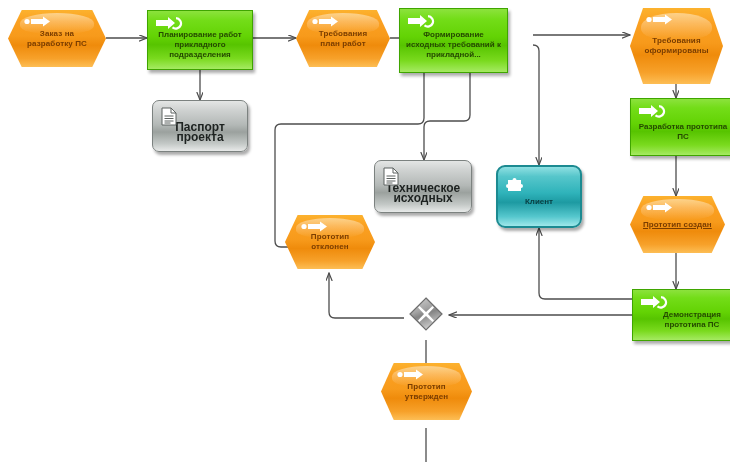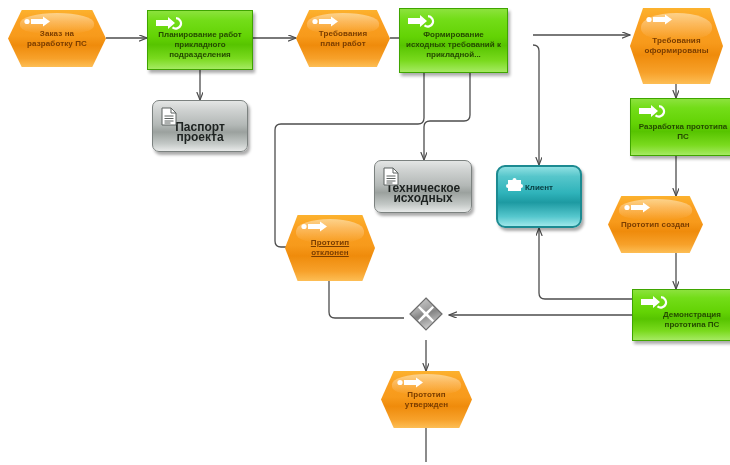--- a/index.html
+++ b/index.html
@@ -92,21 +92,21 @@
     box-sizing:border-box;
     position:absolute;
   }
   .doc-icon { position:absolute; left:8px; top:6px; width:16px; height:19px; }
   
   .rolebox {
     border-radius: 9px;
     background: linear-gradient(180deg,#8fe0e2 0%, #56c6cb 16%, #2fb3ba 44%, #1d9aa2 60%, #55c7cd 84%, #9ee8ea 100%);
     border: 2px solid #1c8a91;
     box-shadow: 2px 3px 3px rgba(0,0,0,.33);
-    display:flex; align-items:flex-start; justify-content:center;
+    display:flex; align-items:center; justify-content:center;
     text-align:center;
     color:#083b3f;
     font-weight:bold;
     font-size:8px;
     line-height:10px;
     padding: 16px 5px 6px 5px;
     box-sizing:border-box;
     position:absolute;
   }
   .role-icon { position:absolute; left:8px; top:7px; width:20px; height:19px; }
@@ -243,38 +243,38 @@
   </div>
 
   <div class="task" style="left:630px; top:98px; width:106px; height:58px;">
     <svg class="task-icon" viewBox="0 0 30 14">
       <path d="M1,4 L13,4 L13,1 L20,7 L13,13 L13,10 L1,10 Z" fill="#fff"></path>
       <path d="M21,2.2 A5.2,5.2 0 1,1 17.5,11.4" fill="none" stroke="#fff" stroke-width="2.2"></path>
     </svg>
     <span>Разработка прототипа ПС</span>
   </div>
 
-  <div class="node event" style="left:608px; top:196px; width:95px; height:57px;">
+  <div class="node event" style="left:630px; top:196px; width:95px; height:57px;text-decoration:underline;">
     <div class="event-gloss"></div>
     <svg class="event-icon" viewBox="0 0 30 11">
       <circle cx="4" cy="5.5" r="2.6" fill="#fff"></circle>
       <path d="M8,3 L20,3 L20,0.5 L27,5.5 L20,10.5 L20,8 L8,8 Z" fill="#fff"></path>
     </svg>
     <span class="ev-label">Прототип создан</span>
   </div>
 
   <div class="task" style="left:632px; top:289px; width:101px; height:52px;padding-left:24px;">
     <svg class="task-icon" viewBox="0 0 30 14">
       <path d="M1,4 L13,4 L13,1 L20,7 L13,13 L13,10 L1,10 Z" fill="#fff"></path>
       <path d="M21,2.2 A5.2,5.2 0 1,1 17.5,11.4" fill="none" stroke="#fff" stroke-width="2.2"></path>
     </svg>
     <span>Демонстрация прототипа ПС</span>
   </div>
 
-  <div class="node event" style="left:285px; top:215px; width:90px; height:66px;text-decoration:underline;">
+  <div class="node event" style="left:285px; top:215px; width:90px; height:54px;">
     <div class="event-gloss"></div>
     <svg class="event-icon" viewBox="0 0 30 11">
       <circle cx="4" cy="5.5" r="2.6" fill="#fff"></circle>
       <path d="M8,3 L20,3 L20,0.5 L27,5.5 L20,10.5 L20,8 L8,8 Z" fill="#fff"></path>
     </svg>
     <span class="ev-label">Прототип отклонен</span>
   </div>
 
   <div class="gateway" style="left:409px; top:297px;">
     <svg width="34" height="34" viewBox="0 0 34 34">
@@ -285,21 +285,21 @@
           <stop offset="60%" stop-color="#848484"></stop>
           <stop offset="100%" stop-color="#c9c9c9"></stop>
         </linearGradient>
       </defs>
       <path d="M17,1 L33,17 L17,33 L1,17 Z" fill="url(#gwg)" stroke="#6e6e6e" stroke-width="1.2"></path>
       <path d="M10.5,9 L17,15 L23.5,9 L25,10.5 L19,17 L25,23.5 L23.5,25 L17,19 L10.5,25 L9,23.5 L15,17 L9,10.5 Z" fill="#ffffff"></path>
     </svg>
     
   </div>
 
-  <div class="node event" style="left:381px; top:371px; width:91px; height:57px;">
+  <div class="node event" style="left:381px; top:363px; width:91px; height:57px;">
     <div class="event-gloss"></div>
     <svg class="event-icon" viewBox="0 0 30 11">
       <circle cx="4" cy="5.5" r="2.6" fill="#fff"></circle>
       <path d="M8,3 L20,3 L20,0.5 L27,5.5 L20,10.5 L20,8 L8,8 Z" fill="#fff"></path>
     </svg>
     <span class="ev-label">Прототип утвержден</span>
   </div>
 
 </div>
 

